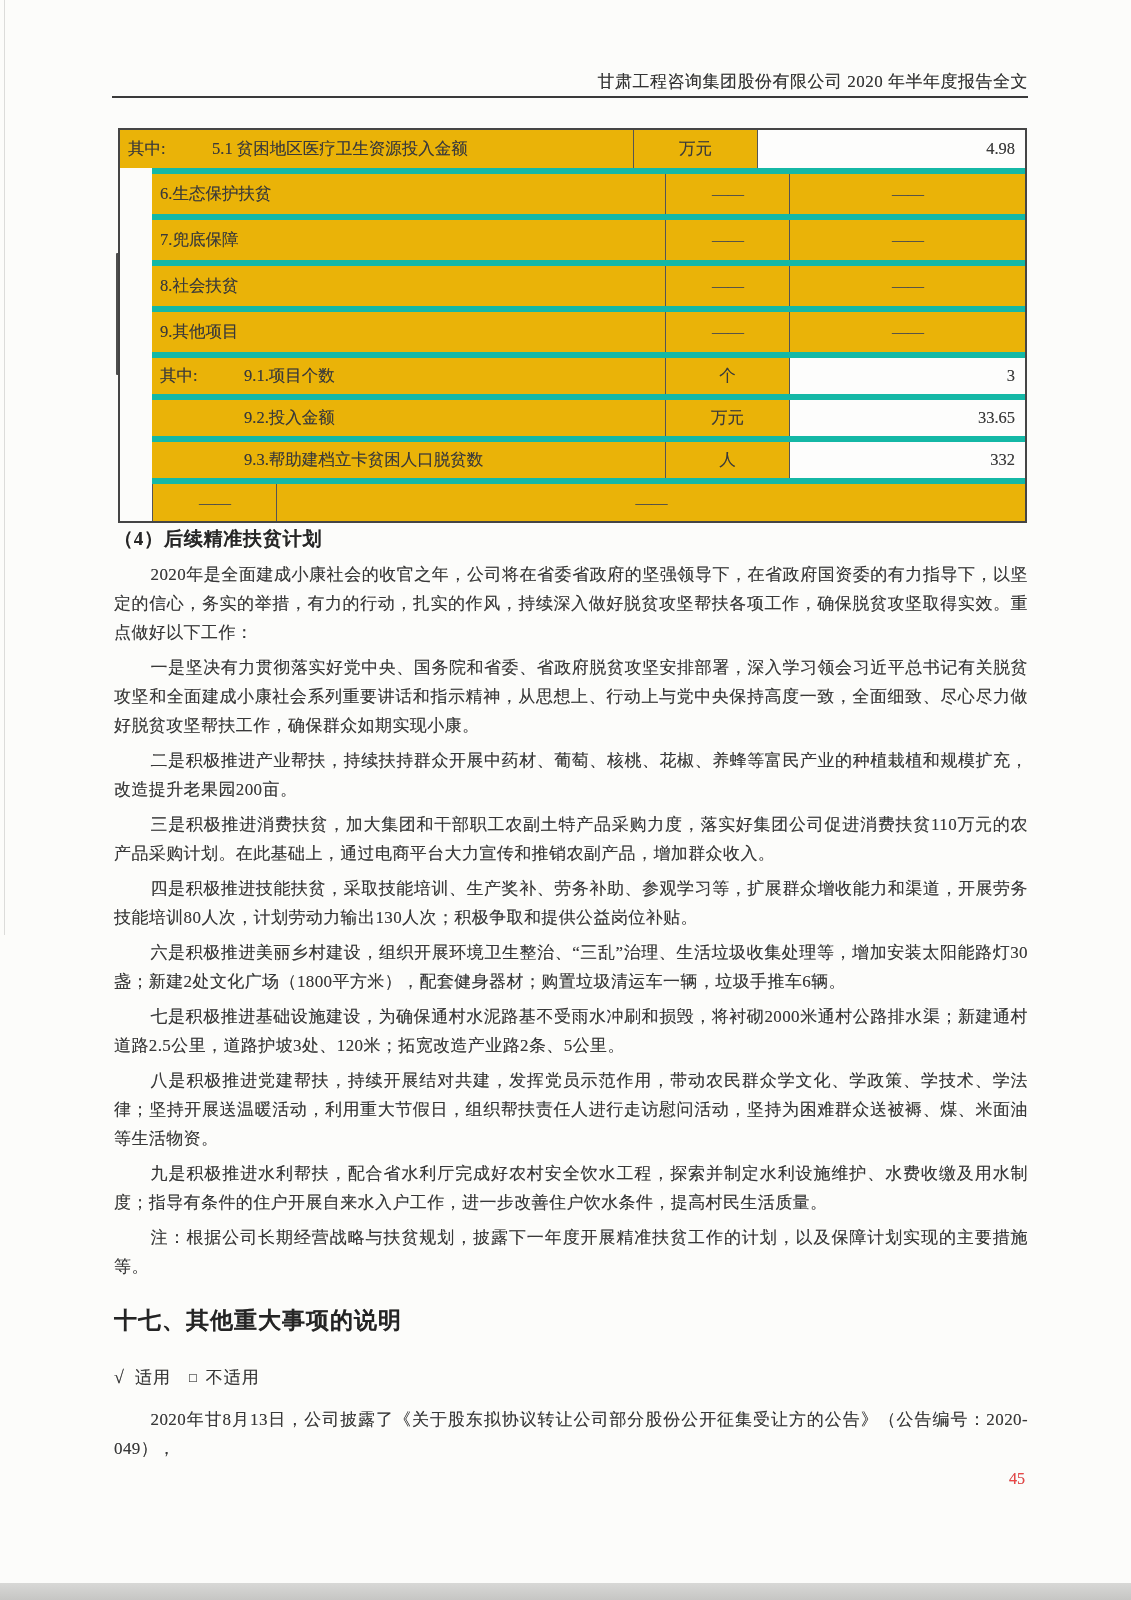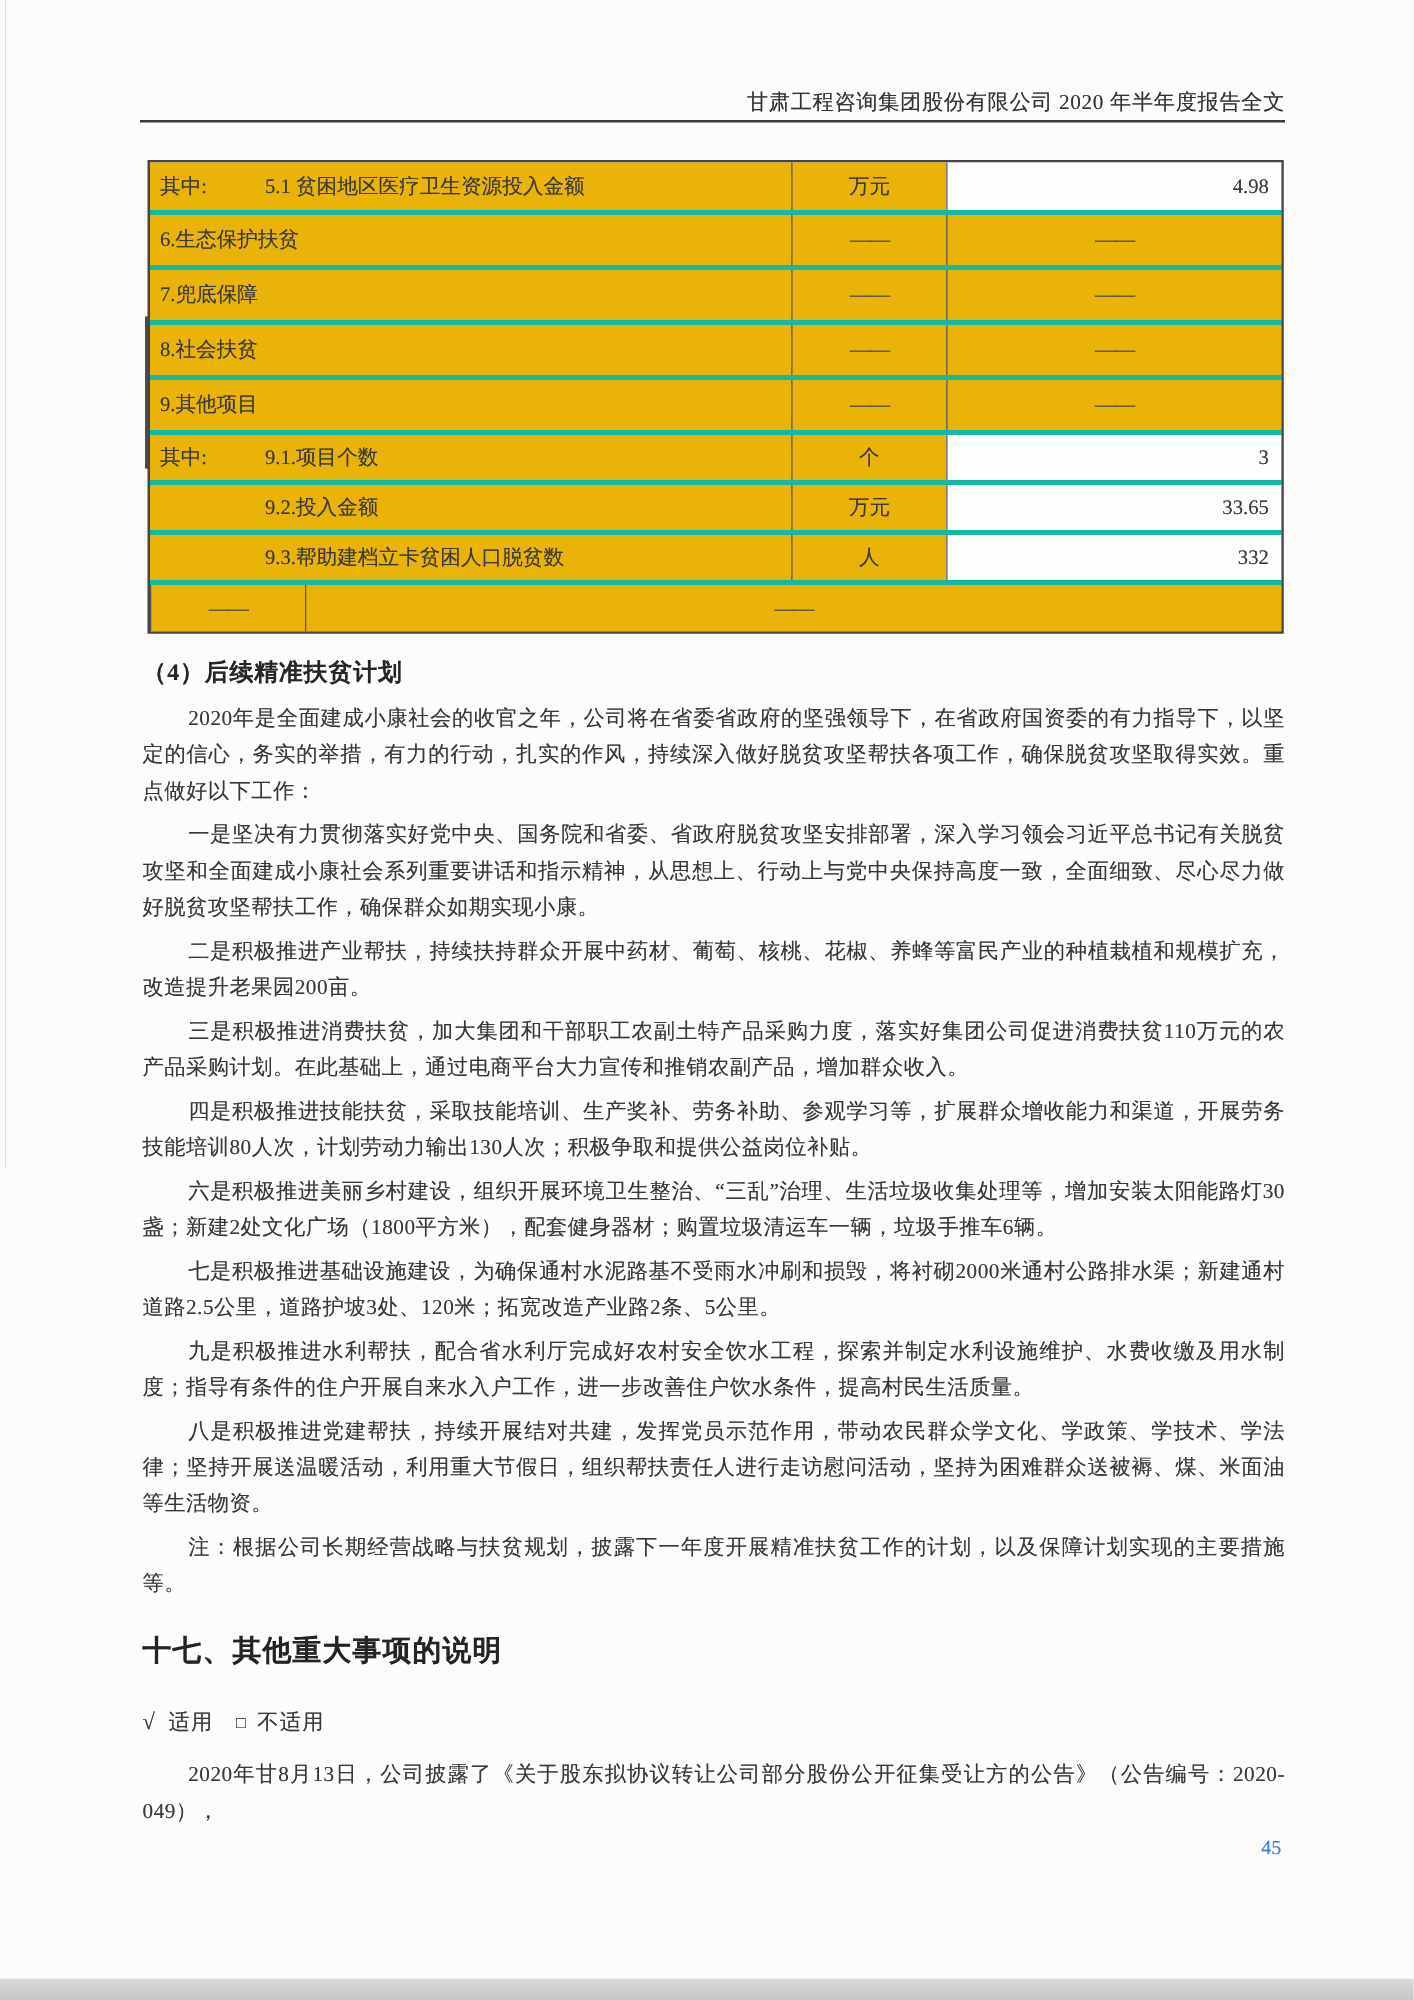--- a/index.html
+++ b/index.html
@@ -24,21 +24,21 @@
   }
   .header-rule{position:absolute;left:112px;top:96px;width:916px;height:2px;background:#3a3a3a;}
   
   .ptable{
     position:absolute;left:118px;top:128px;width:909px;
     border:2px solid #454545;box-sizing:border-box;
     font-size:16.5px;color:#3a3a3a;
     text-shadow:0 0 .5px rgba(60,60,60,.5);
   }
   .trow{display:flex;align-items:stretch;box-sizing:border-box;}
-  .trow + .trow{border-top:4px solid #14b8a6;}
+  .trow + .trow{border-top:6px solid #14b8a6;margin-left:32px;}
   .trow .cell{box-sizing:border-box;display:flex;align-items:center;background:#eab308;}
   .cell.label{flex:0 0 513px;padding-left:8px;}
   .cell.unit{flex:0 0 124px;border-left:1px solid #555;justify-content:center;}
   .cell.value{flex:1 1 auto;border-left:1px solid #555;justify-content:center;}
   .trow .prefix{flex:0 0 84px;}
   .trow:not(.indent) .prefix{display:none;}
   .trow.numeric .cell.value{background:#fdfdfc;justify-content:flex-end;padding-right:10px;}
   .trow.r0 .cell{height:38px;}
   .trow.r1 .cell,.trow.r2 .cell,.trow.r3 .cell,.trow.r4 .cell{height:40px;}
   .trow.r5 .cell,.trow.r6 .cell,.trow.r7 .cell{height:36px;}
@@ -60,21 +60,21 @@
     font-size:23px;font-weight:bold;color:#242424;
     margin:24px 0 0 0;line-height:32px;letter-spacing:1px;
   }
   .applicability{margin-top:26px;font-size:17px;letter-spacing:1px;}
   .applicability .check{font-size:18px;margin-right:10px;}
   .applicability .box{font-size:13px;margin:0 8px 0 18px;position:relative;top:-1px;}
   .final-para{margin-top:12px !important;}
   
   .page-number{
     position:absolute;right:106px;top:1470px;
-    font-size:16px;color:#3b82f6;text-shadow:0 0 .5px rgba(60,60,60,.5);
+    font-size:16px;color:#ef4444;text-shadow:0 0 .5px rgba(60,60,60,.5);
   }
 </style>
 </head>
 <body>
 
 <div class="page">
 
   <div class="scan-left-line"></div>
   <div class="scan-table-smudge"></div>
   <div class="scan-bottom-band"></div>
@@ -199,22 +199,22 @@
 
   <div class="content">
     <div class="h4">（4）后续精准扶贫计划</div>
     <p>2020年是全面建成小康社会的收官之年，公司将在省委省政府的坚强领导下，在省政府国资委的有力指导下，以坚定的信心，务实的举措，有力的行动，扎实的作风，持续深入做好脱贫攻坚帮扶各项工作，确保脱贫攻坚取得实效。重点做好以下工作：</p>
     <p>一是坚决有力贯彻落实好党中央、国务院和省委、省政府脱贫攻坚安排部署，深入学习领会习近平总书记有关脱贫攻坚和全面建成小康社会系列重要讲话和指示精神，从思想上、行动上与党中央保持高度一致，全面细致、尽心尽力做好脱贫攻坚帮扶工作，确保群众如期实现小康。</p>
     <p>二是积极推进产业帮扶，持续扶持群众开展中药材、葡萄、核桃、花椒、养蜂等富民产业的种植栽植和规模扩充，改造提升老果园200亩。</p>
     <p>三是积极推进消费扶贫，加大集团和干部职工农副土特产品采购力度，落实好集团公司促进消费扶贫110万元的农产品采购计划。在此基础上，通过电商平台大力宣传和推销农副产品，增加群众收入。</p>
     <p>四是积极推进技能扶贫，采取技能培训、生产奖补、劳务补助、参观学习等，扩展群众增收能力和渠道，开展劳务技能培训80人次，计划劳动力输出130人次；积极争取和提供公益岗位补贴。</p>
     <p>六是积极推进美丽乡村建设，组织开展环境卫生整治、“三乱”治理、生活垃圾收集处理等，增加安装太阳能路灯30盏；新建2处文化广场（1800平方米），配套健身器材；购置垃圾清运车一辆，垃圾手推车6辆。</p>
     <p>七是积极推进基础设施建设，为确保通村水泥路基不受雨水冲刷和损毁，将衬砌2000米通村公路排水渠；新建通村道路2.5公里，道路护坡3处、120米；拓宽改造产业路2条、5公里。</p>
+    <p>八是积极推进党建帮扶，持续开展结对共建，发挥党员示范作用，带动农民群众学文化、学政策、学技术、学法律；坚持开展送温暖活动，利用重大节假日，组织帮扶责任人进行走访慰问活动，坚持为困难群众送被褥、煤、米面油等生活物资。</p>
     <p>九是积极推进水利帮扶，配合省水利厅完成好农村安全饮水工程，探索并制定水利设施维护、水费收缴及用水制度；指导有条件的住户开展自来水入户工作，进一步改善住户饮水条件，提高村民生活质量。</p>
-    <p>八是积极推进党建帮扶，持续开展结对共建，发挥党员示范作用，带动农民群众学文化、学政策、学技术、学法律；坚持开展送温暖活动，利用重大节假日，组织帮扶责任人进行走访慰问活动，坚持为困难群众送被褥、煤、米面油等生活物资。</p>
     <p>注：根据公司长期经营战略与扶贫规划，披露下一年度开展精准扶贫工作的计划，以及保障计划实现的主要措施等。</p>
 
     <div class="h17">十七、其他重大事项的说明</div>
 
     <div class="applicability">
       <span class="check">√</span><span>适用</span><span class="box">□</span><span>不适用</span>
     </div>
 
     <p class="final-para">2020年甘8月13日，公司披露了《关于股东拟协议转让公司部分股份公开征集受让方的公告》（公告编号：2020-049），</p>
   </div>

